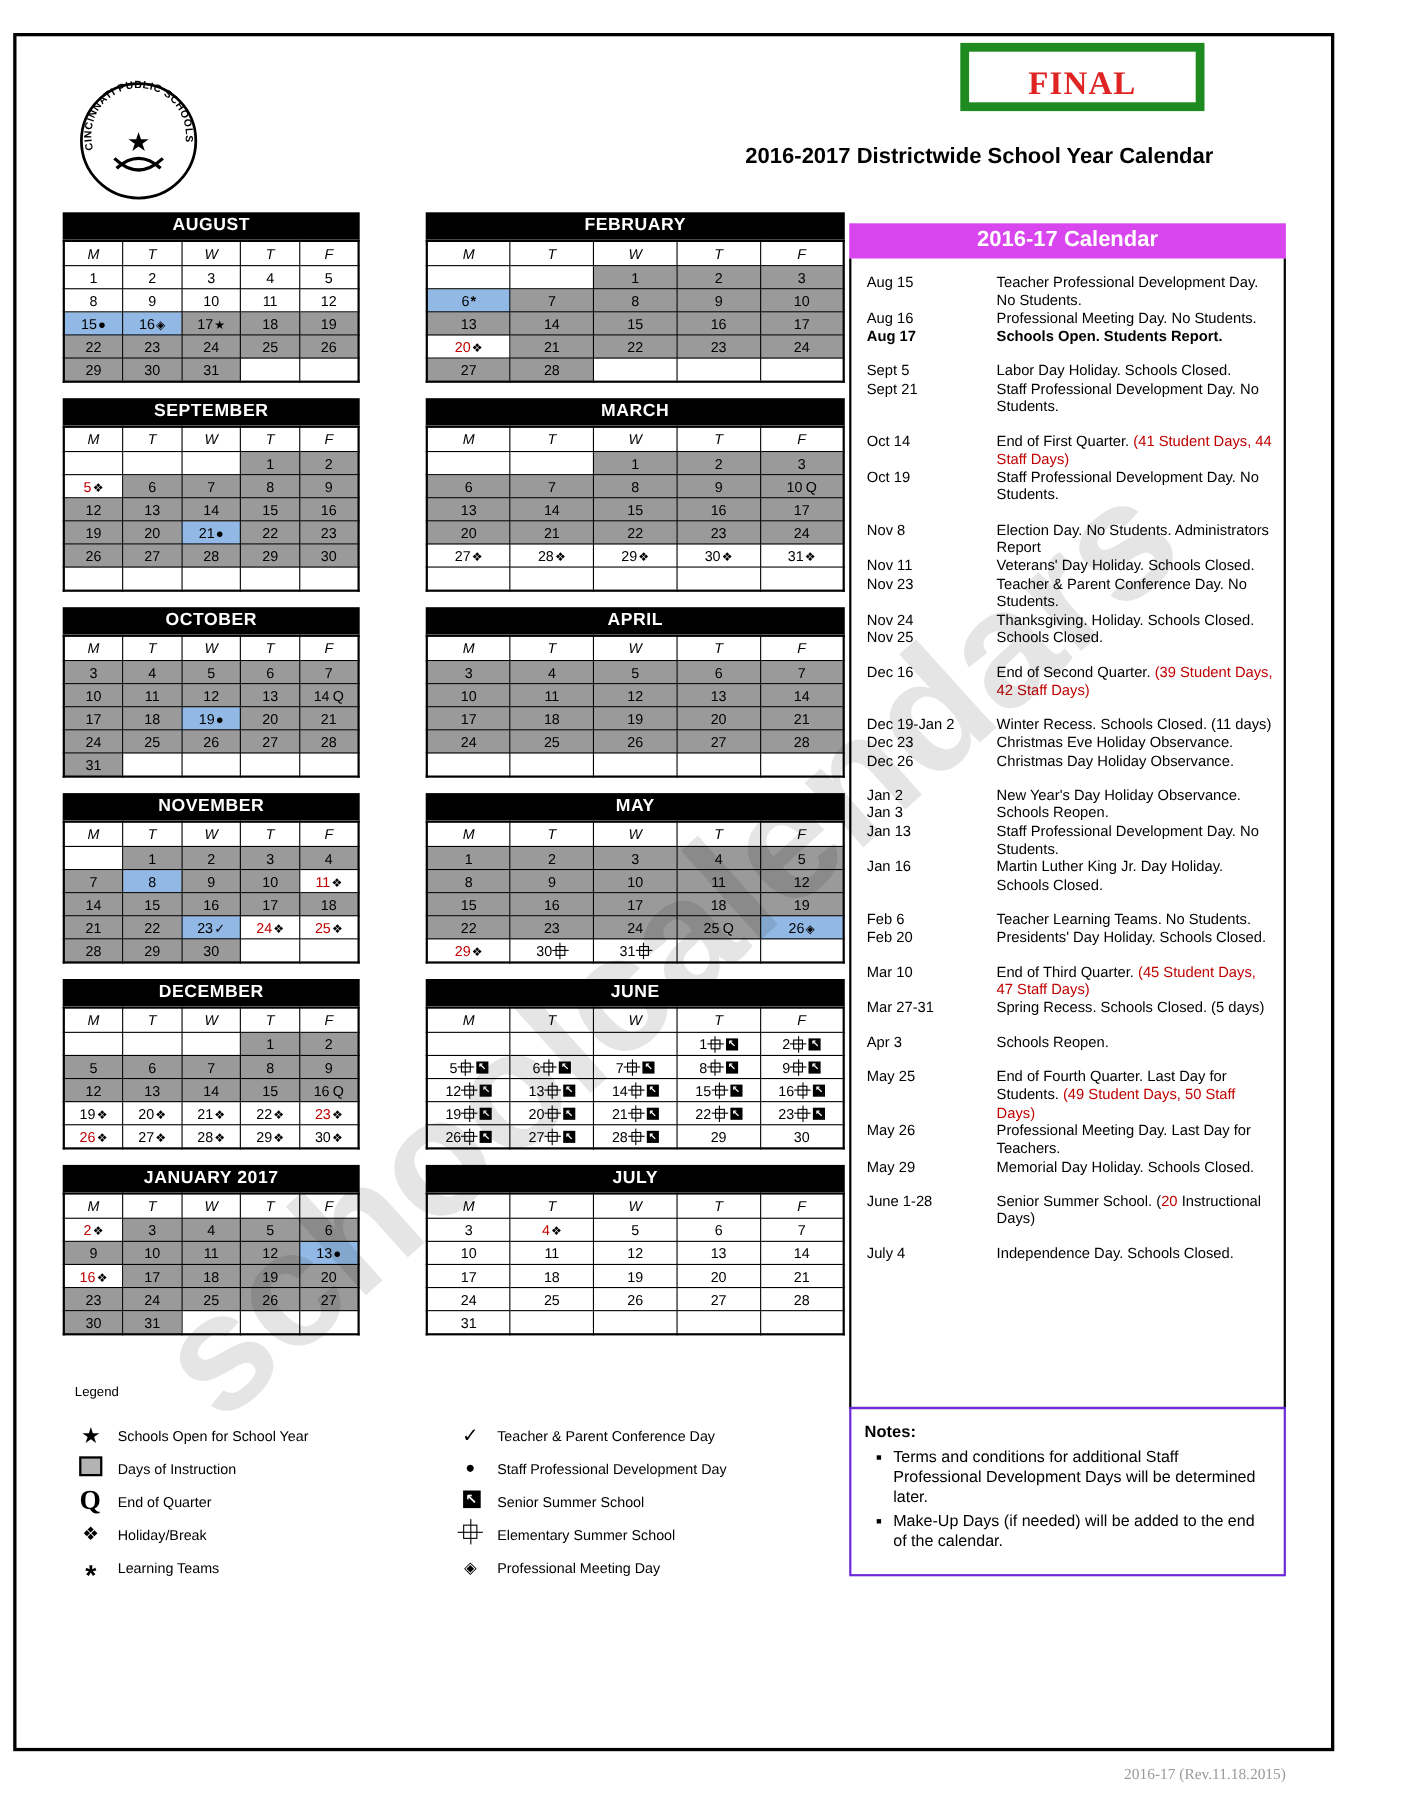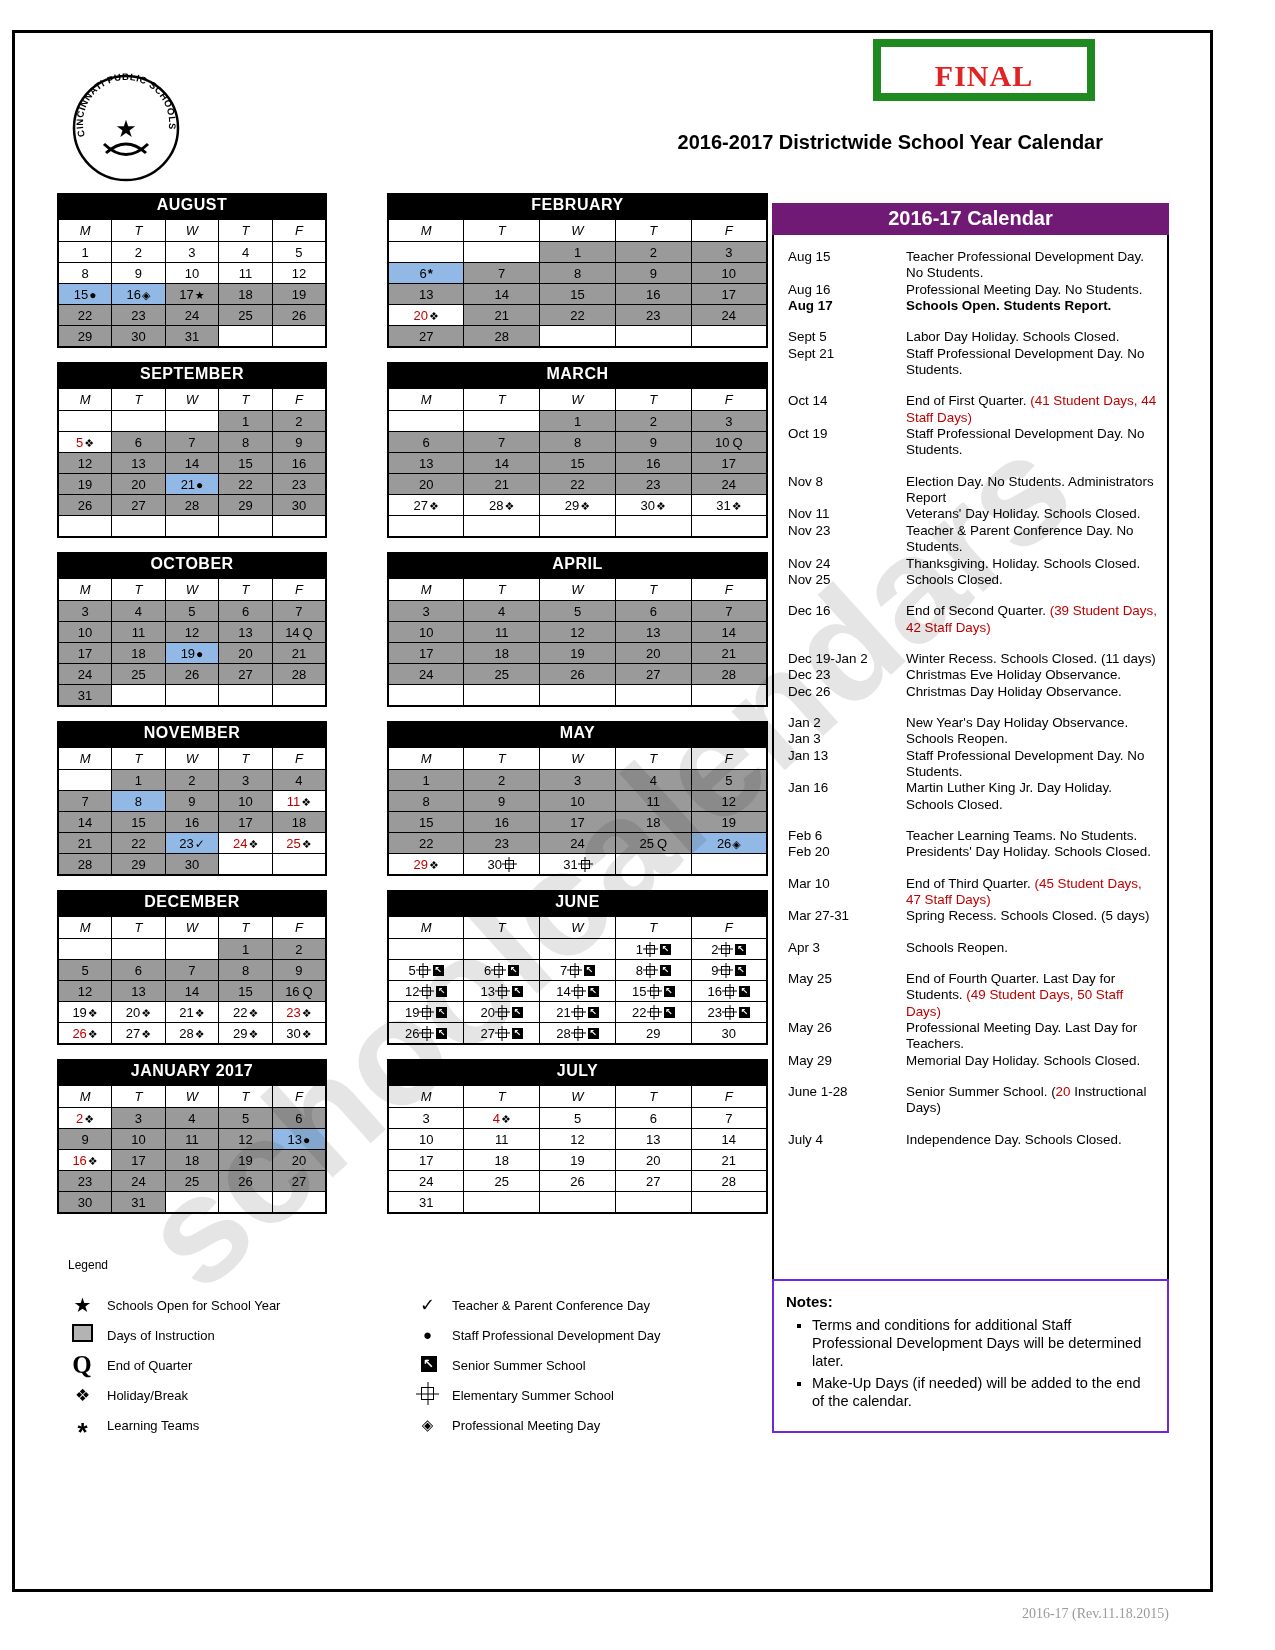--- a/index.html
+++ b/index.html
@@ -43,21 +43,21 @@
   .sym-quarter{margin-left:3px;}
   .sym-learning{font-weight:bold;}
   .sym-elem{display:inline-block;width:7px;height:7px;border:1px solid #000;position:relative;margin:0 2px 0 3px;vertical-align:0;}
   .sym-elem::before{content:"";position:absolute;left:50%;top:-4px;width:1px;height:15px;background:#000;transform:translateX(-50%);}
   .sym-elem::after{content:"";position:absolute;top:50%;left:-4px;height:1px;width:15px;background:#000;transform:translateY(-50%);}
   .sym-senior{display:inline-block;width:11px;height:11px;background:#000;position:relative;margin-left:3px;vertical-align:-1px;}
   .sym-senior::after{content:"↖";position:absolute;left:0;top:0;width:100%;height:100%;color:#fff;font-size:9px;line-height:11px;text-align:center;font-weight:bold;}
 
   
   .sidebar{position:absolute;left:757px;top:170px;width:397px;}
-  .sidebar-title{background:#701a75;color:#fff;font-weight:bold;font-size:20px;text-align:center;padding:4px 0 5px;}
+  .sidebar-title{background:#d946ef;color:#fff;font-weight:bold;font-size:20px;text-align:center;padding:4px 0 5px;}
   .events-box{border:2px solid #000;border-top:none;min-height:1046px;box-sizing:border-box;padding:14px 6px 8px 14px;}
   .event-group{margin-bottom:15px;}
   .event{display:flex;line-height:1.22;font-size:13.4px;}
   .event-date{flex:0 0 118px;width:118px;}
   .event-desc{flex:1;padding-right:3px;}
   .bold{font-weight:bold;}
   .red{color:#c00000;}
 
   .notes-box{border:2px solid #6d28d9;margin-top:-2px;box-sizing:border-box;padding:12px 12px 18px 12px;font-size:14.6px;}
   .notes-title{font-weight:bold;font-size:15px;}

